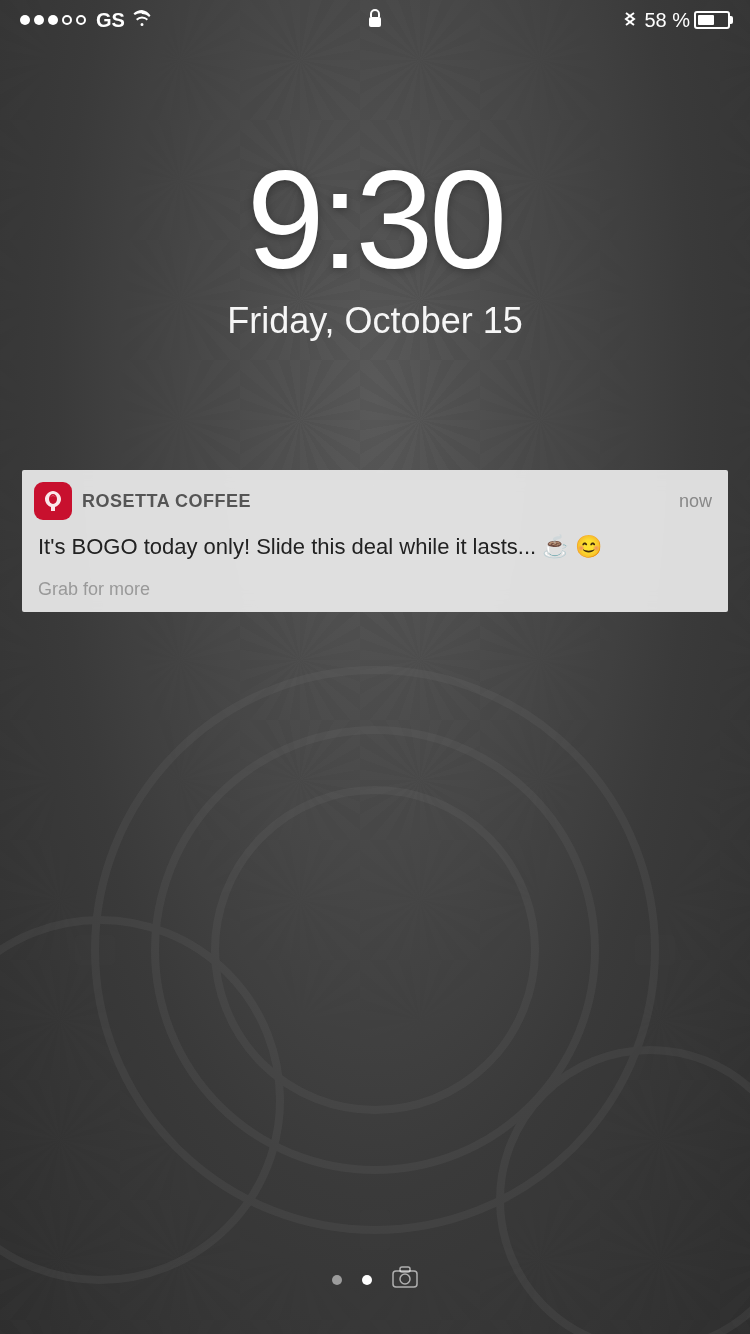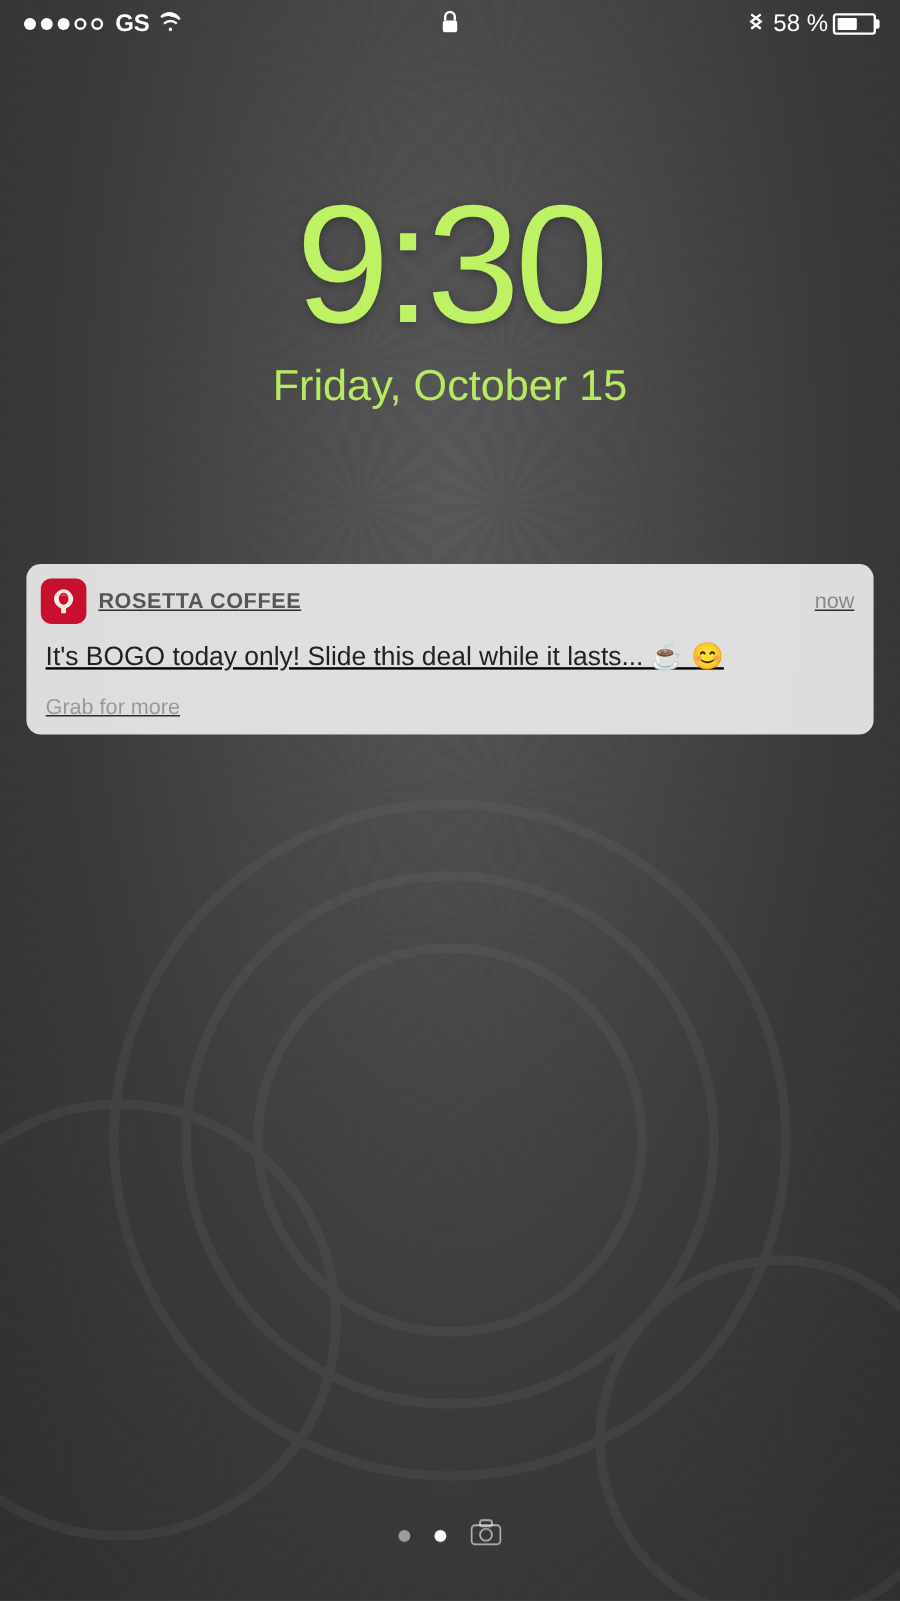--- a/index.html
+++ b/index.html
@@ -98,21 +98,21 @@
     }
 
     .status-center {
       position: absolute;
       left: 50%;
       transform: translateX(-50%);
     }
 
     .status-right {
       display: flex;
-      align-items: center;
+      align-items: flex-start;
       gap: 8px;
       font-size: 20px;
     }
 
     .battery-container {
       display: flex;
       align-items: center;
       gap: 4px;
     }
 
@@ -151,21 +151,21 @@
       border-radius: 1px;
     }
 
     
     .clock-area {
       position: absolute;
       top: 150px;
       left: 0;
       right: 0;
       text-align: center;
-      color: #bef264;
+      color: #ffffff;
     }
 
     .clock-time {
       font-size: 140px;
       font-weight: 200;
       letter-spacing: -4px;
       line-height: 1;
       text-shadow: 0 2px 8px rgba(0,0,0,0.3);
     }
 
@@ -176,24 +176,23 @@
       opacity: 0.95;
     }
 
     
     .notification-card {
       position: absolute;
       top: 470px;
       left: 22px;
       right: 22px;
       background: rgba(235, 235, 235, 0.92);
-      border-radius: 12px;
+      border-radius: 2px;
       overflow: hidden;
       backdrop-filter: blur(10px);
-      text-decoration: underline;
     }
 
     .notification-header {
       display: flex;
       align-items: center;
       padding: 12px 16px 8px 12px;
     }
 
     .app-icon {
       width: 38px;

